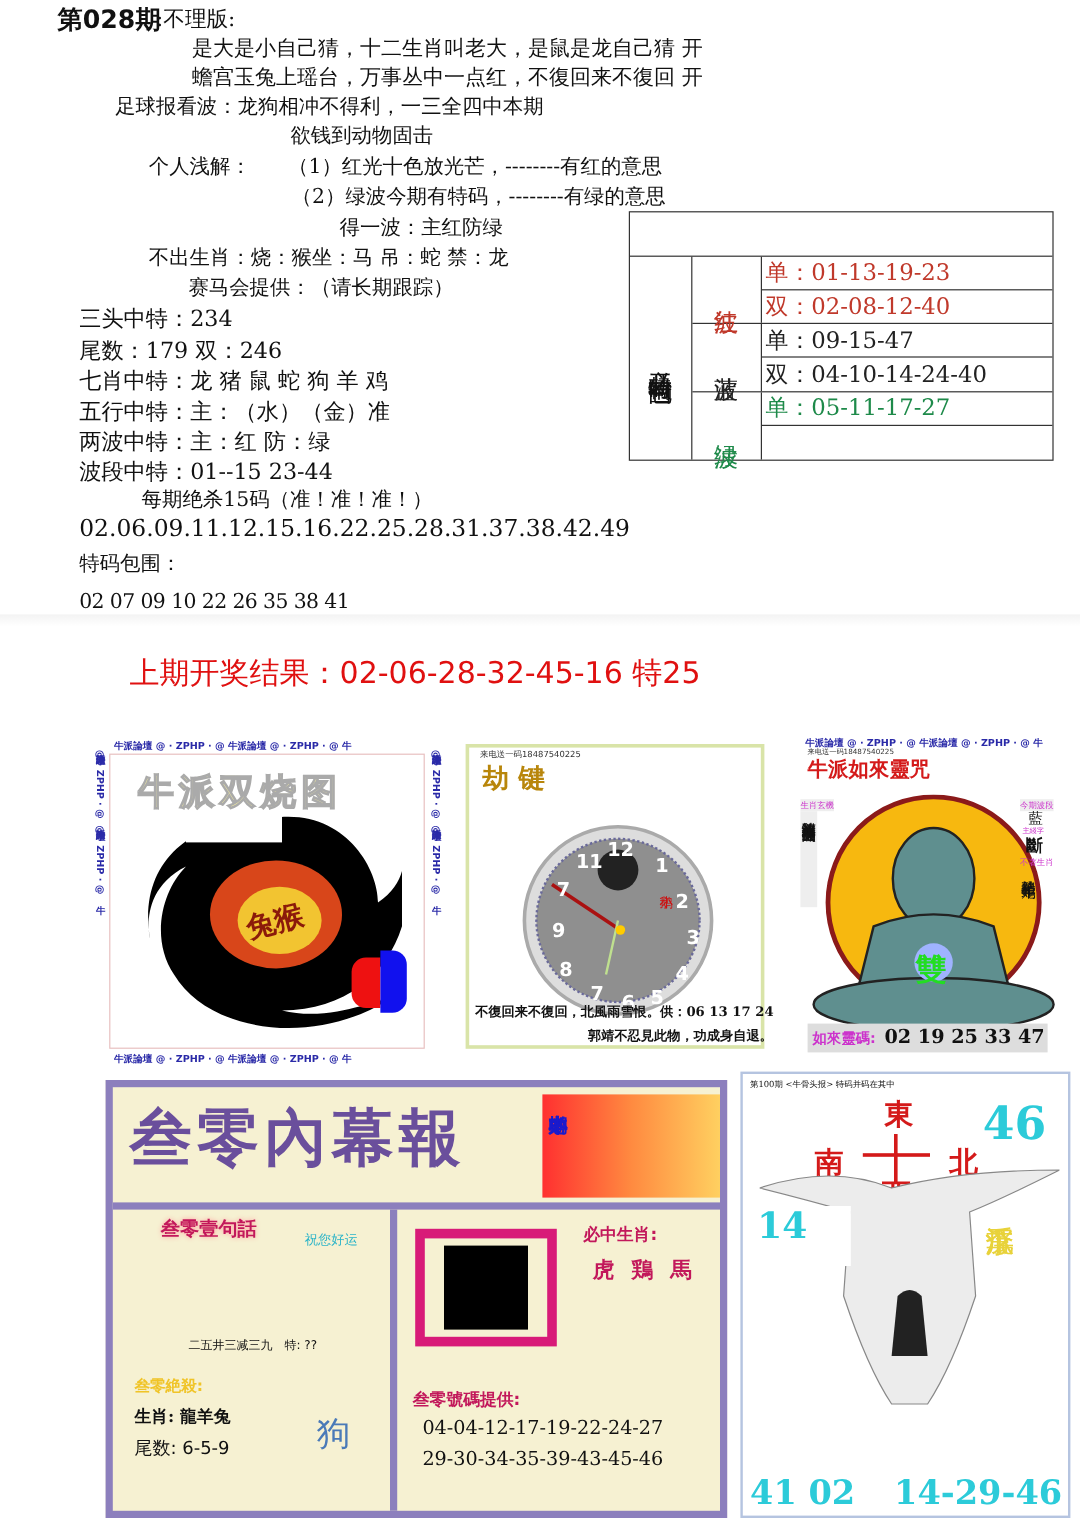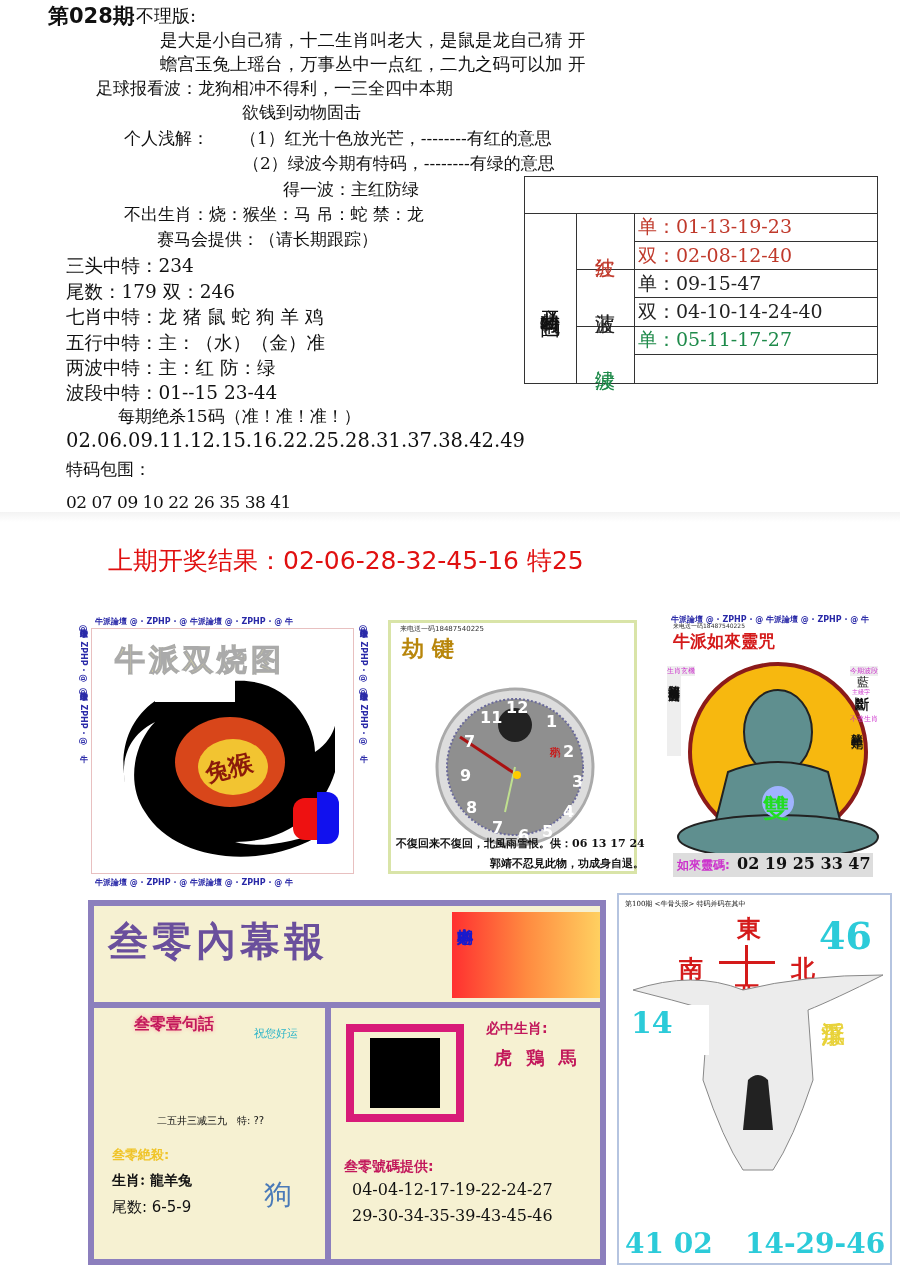--- a/index.html
+++ b/index.html
@@ -47,21 +47,21 @@
   #p4 { left: 88px; top: 900px; width: 518px; height: 365px; background: #f6f1d2; border: 6px solid #8c7fbd; }
   #p5 { left: 617px; top: 893px; width: 275px; height: 372px; background: #fff; border: 2px solid #b5c4e0; }
 </style>
 </head>
 <body>
 
 <div class="abs" id="issue">第028期</div>
 <div class="abs" id="subtitle">:不理版:</div>
 
 <div class="abs poem" style="left:160px;top:28px;">是大是小自己猜，十二生肖叫老大，是鼠是龙自己猜 开</div>
-<div class="abs poem" style="left:160px;top:52px;">蟾宫玉兔上瑶台，万事丛中一点红，二九之码可以加 开</div>
+<div class="abs poem" style="left:160px;top:52px;">蟾宫玉兔上瑶台，万事丛中一点红，不復回来不復回 开</div>
 
 <div class="abs line" style="left:96px;top:77px;">足球报看波：龙狗相冲不得利，一三全四中本期</div>
 <div class="abs line" style="left:242px;top:101px;">欲钱到动物固击</div>
 
 <div class="abs line" style="left:124px;top:127px;">个人浅解：</div>
 <div class="abs line" style="left:240px;top:127px;">（1）红光十色放光芒，--------有红的意思</div>
 <div class="abs line" style="left:243px;top:152px;">（2）绿波今期有特码，--------有绿的意思</div>
 <div class="abs line" style="left:283px;top:178px;">得一波：主红防绿</div>
 <div class="abs line" style="left:124px;top:203px;">不出生肖：烧：猴坐：马 吊：蛇 禁：龙</div>
 <div class="abs line" style="left:157px;top:228px;">赛马会提供：（请长期跟踪）</div>
@@ -176,21 +176,21 @@
   <div class="abs sans" style="left:205px;top:108px;font-size:7px;color:#cc33cc;">不著生肖</div>
   <div class="abs serif" style="left:205px;top:118px;font-size:12px;writing-mode:vertical-rl;height:42px;line-height:14px;">龍羊豬 牛蛇鶏</div>
   <div class="abs sans" style="left:118px;top:185px;font-size:26px;font-weight:bold;color:#22dd22;">雙</div>
   <div class="abs" style="left:28px;top:247px;width:200px;height:24px;background:#ddd;"></div>
   <div class="abs sans" style="left:32px;top:251px;font-size:12px;font-weight:bold;color:#cc33cc;">如來靈碼:</div>
   <div class="abs serif" style="left:92px;top:248px;font-size:16px;font-weight:bold;">02 19 25 33 47</div>
 </div>
 
 <div class="panel" id="p4">
   <div class="abs sans" style="left:4px;top:-6px;font-size:6px;color:#fff;letter-spacing:2px;">MARK SIX</div>
-  <div class="abs sans" style="left:14px;top:8px;font-size:40px;font-weight:bold;color:#6a4f9c;letter-spacing:4px;">叁零內幕報</div>
+  <div class="abs sans" style="left:14px;top:8px;font-size:52px;font-weight:bold;color:#6a4f9c;letter-spacing:4px;">叁零內幕報</div>
   <div class="abs" style="left:358px;top:6px;width:148px;height:86px;background:linear-gradient(90deg,#ff3030,#ff8a40,#ffd060);"></div>
   <div class="abs sans" style="left:362px;top:10px;font-size:16px;font-weight:bold;color:#1a1acc;writing-mode:vertical-rl;line-height:18px;">本期必中</div>
   <div class="abs" style="left:0;top:96px;width:506px;height:6px;background:#8c7fbd;"></div>
   <div class="abs" style="left:231px;top:102px;width:6px;height:257px;background:#8c7fbd;"></div>
 
   <div class="abs sans" style="left:40px;top:108px;font-size:16px;font-weight:bold;color:#c2185b;text-shadow:0 0 4px #ff9e9e;">叁零壹句話</div>
   <div class="abs sans" style="left:160px;top:120px;font-size:11px;color:#2bb4c8;">祝您好运</div>
   <div class="abs sans" style="left:63px;top:208px;font-size:10px;">二五井三减三九　特: ??</div>
   <div class="abs sans" style="left:18px;top:240px;font-size:13px;font-weight:bold;color:#f0c428;">叁零絶殺:</div>
   <div class="abs serif" style="left:18px;top:266px;font-size:14px;font-weight:bold;">生肖: 龍羊兔</div>

